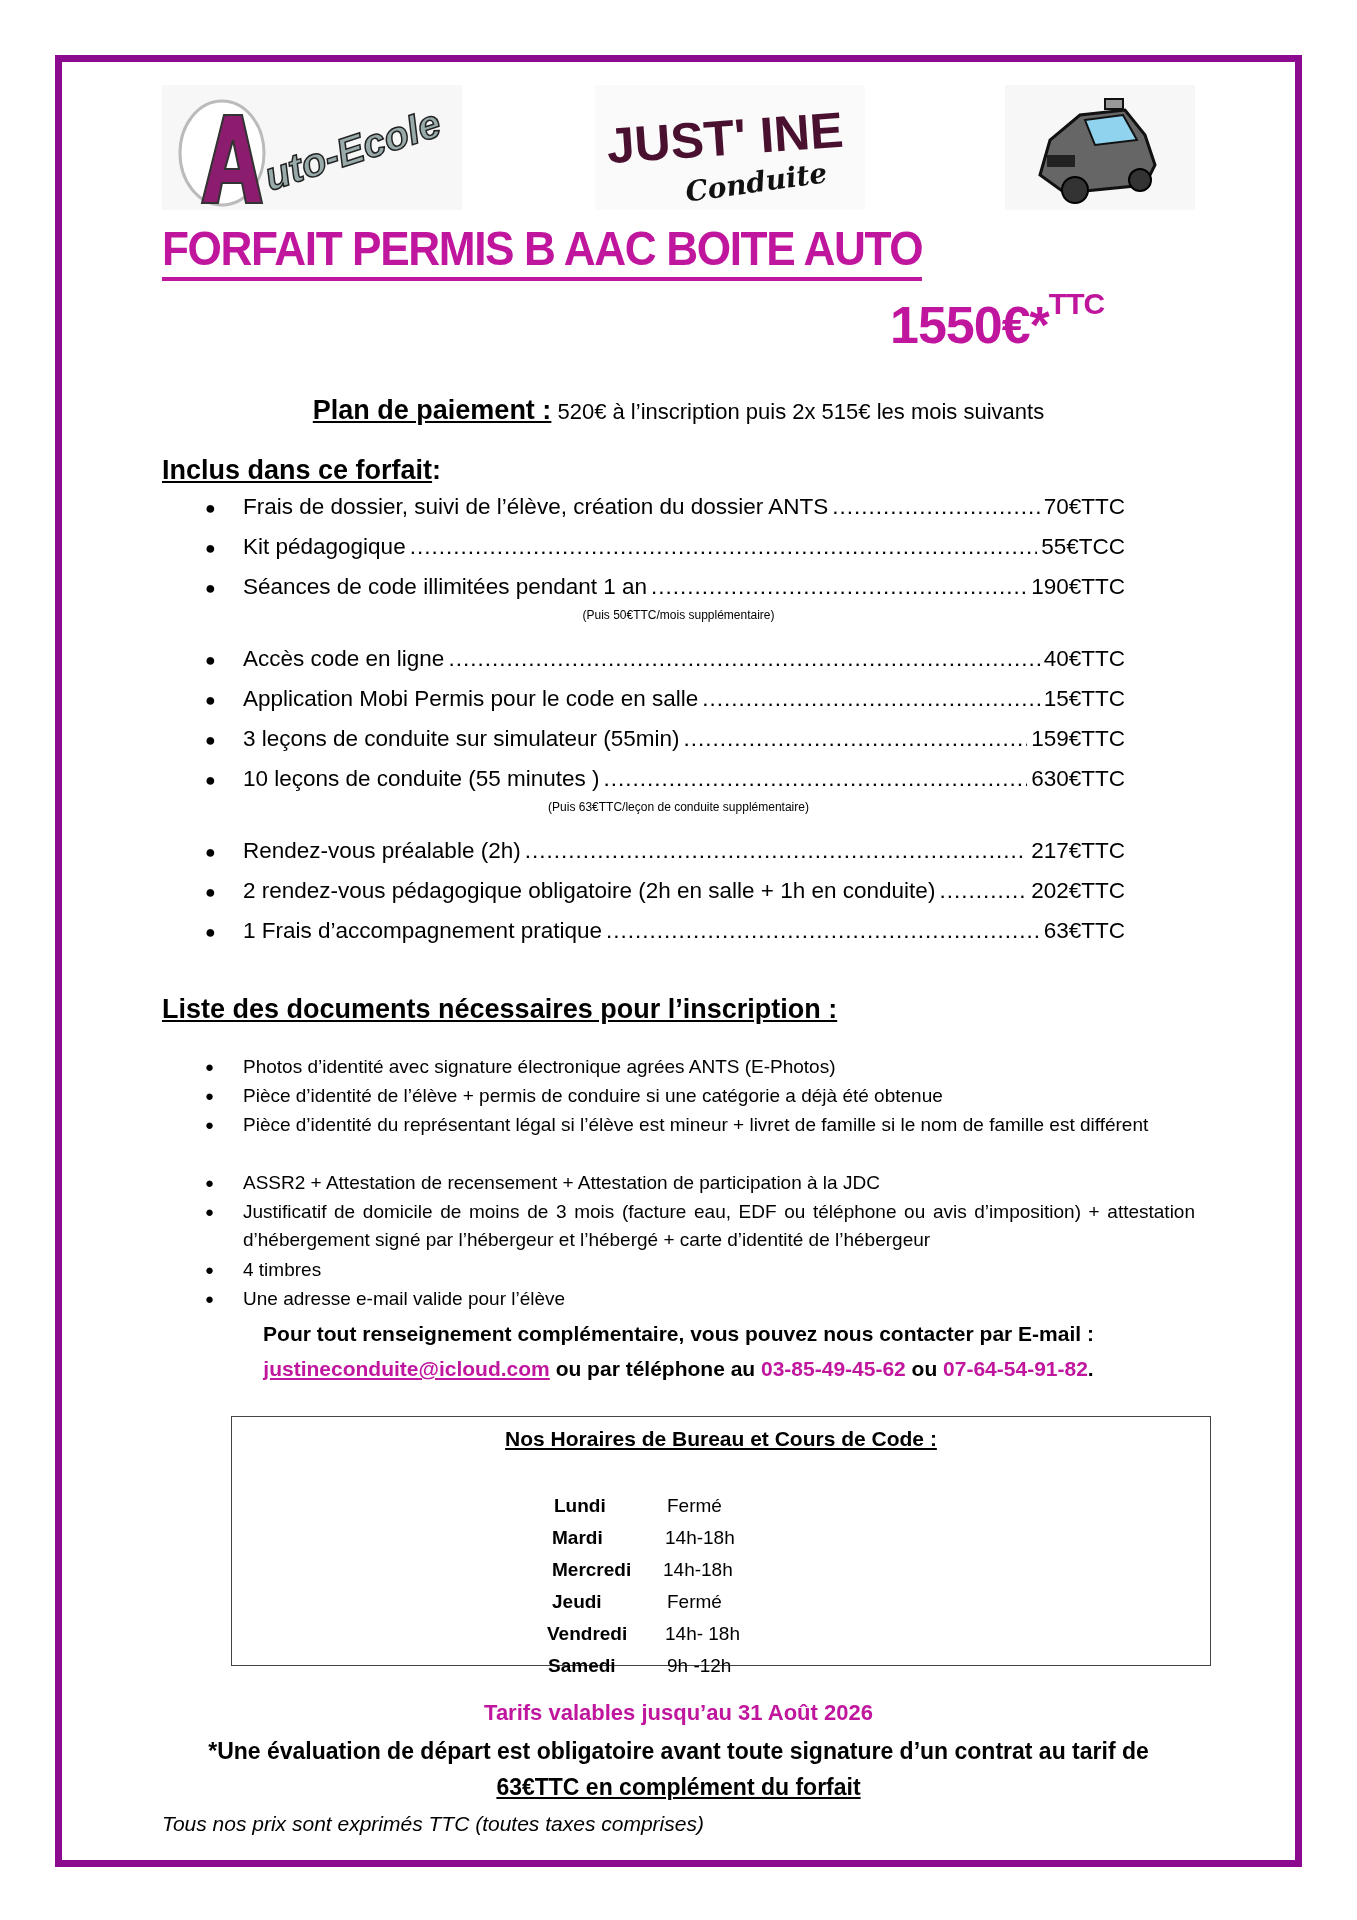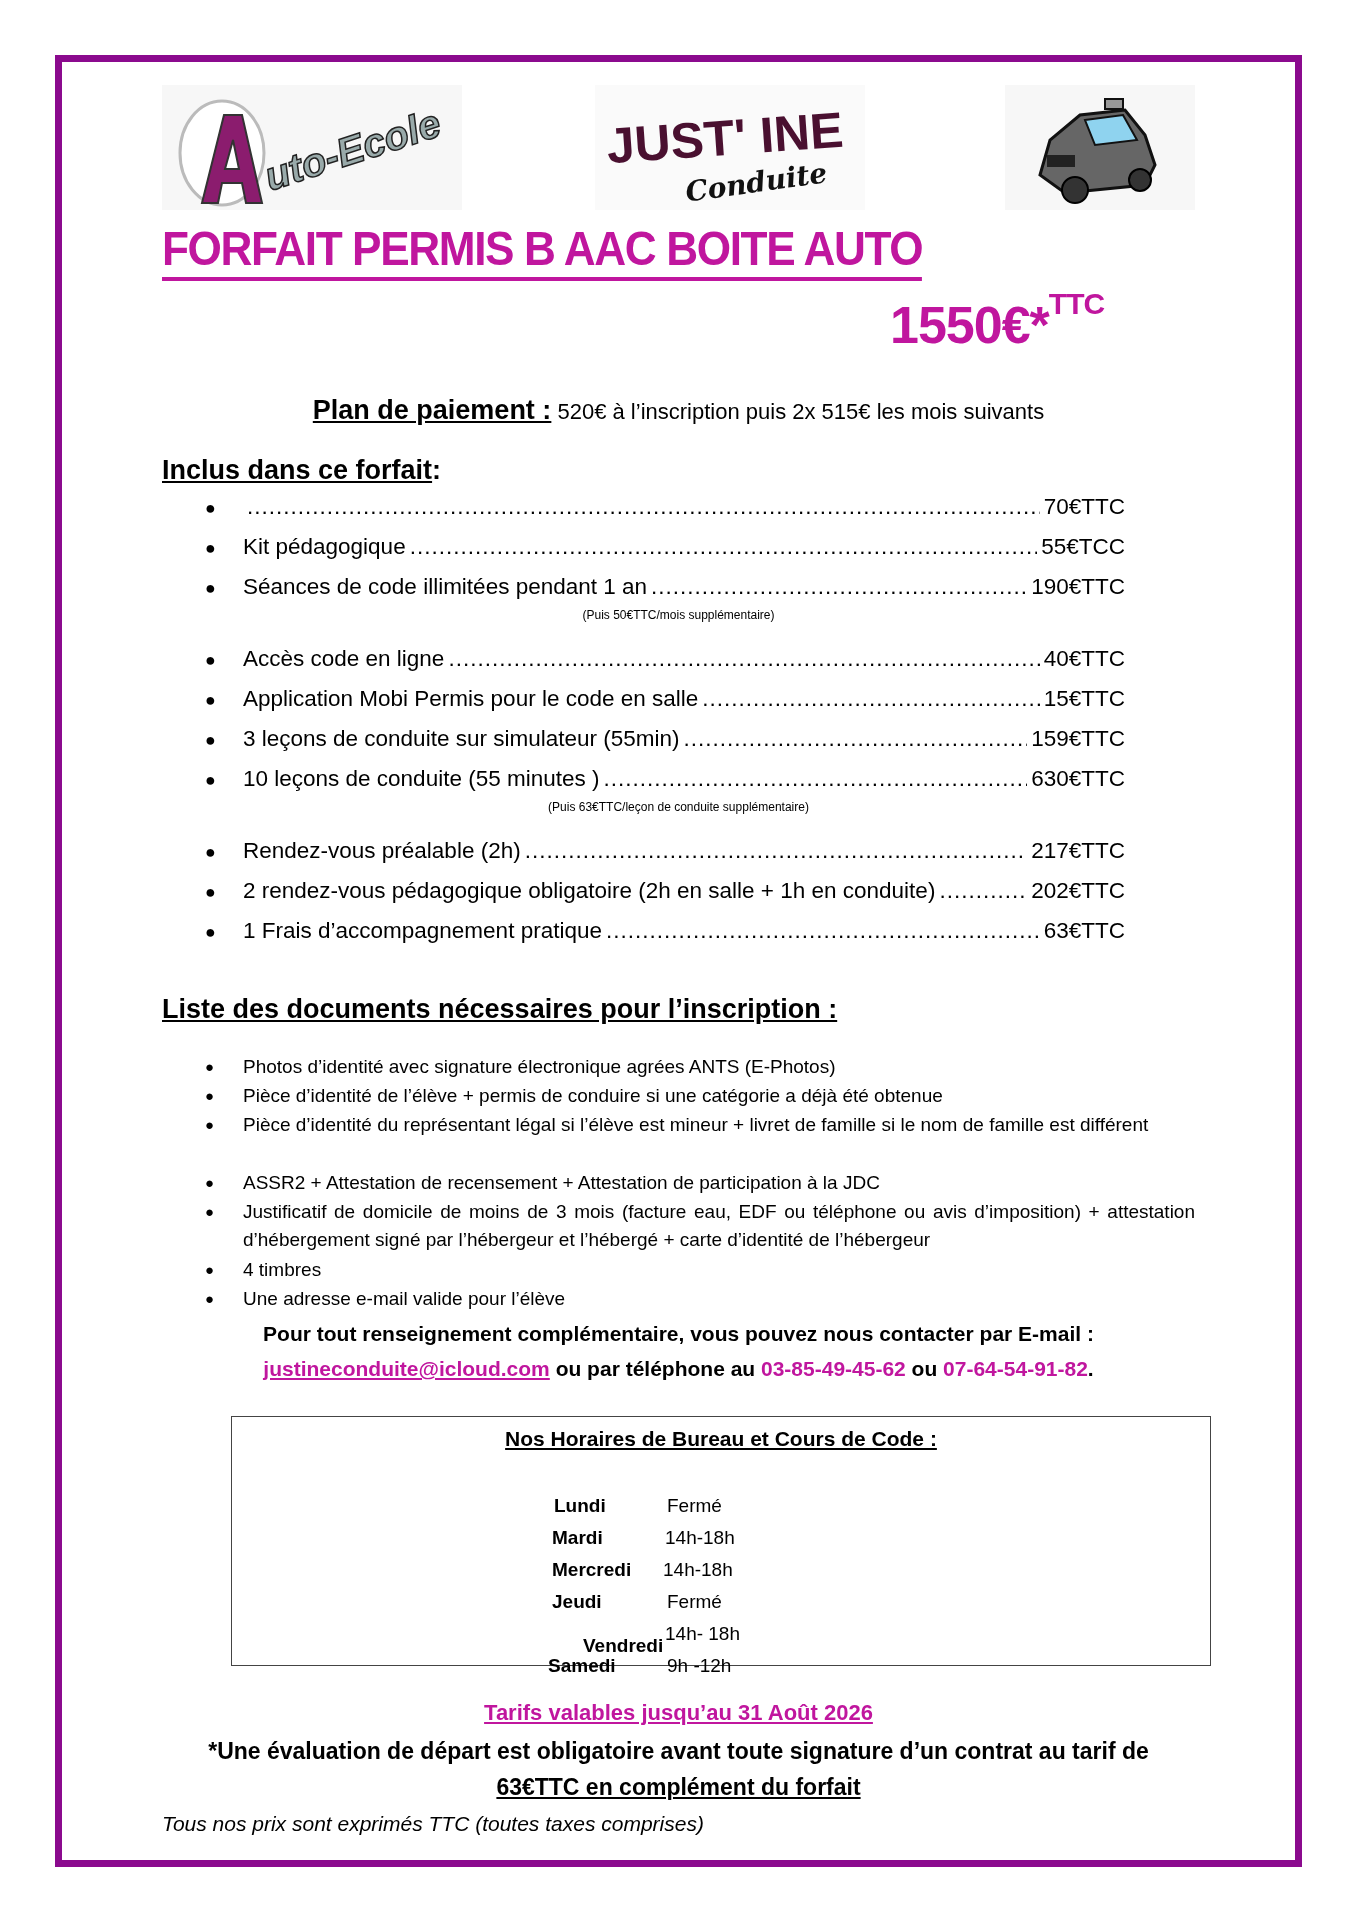--- a/index.html
+++ b/index.html
@@ -68,20 +68,21 @@
 <div class="title">FORFAIT PERMIS B AAC BOITE AUTO</div>
 <div class="price"><span>1550€*</span><sup>TTC</sup></div>
 
 <div class="pay"><b>Plan de paiement :</b><span> 520€ à l’inscription puis 2x 515€ les mois suivants</span></div>
 
 <div class="h2" style="top:455px;"><span>Inclus dans ce forfait</span><span style="text-decoration:none;display:inline-block"> :</span></div>
 
 <div id="included-list">
     <div class="item" style="top: 494px;">
       <span class="bul">●</span>
+      <span class="lbl">Frais de dossier, suivi de l’élève, création du dossier ANTS</span>
       <span class="dots">............................................................................................................................................................................................................................................................................................................</span>
       <span class="amt">70€TTC</span>
     </div>
     <div class="item" style="top: 534px;">
       <span class="bul">●</span>
       <span class="lbl">Kit pédagogique</span>
       <span class="dots">............................................................................................................................................................................................................................................................................................................</span>
       <span class="amt">55€TCC</span>
     </div>
     <div class="item" style="top: 574px;">
@@ -177,23 +178,23 @@
   <div class="hours-title">Nos Horaires de Bureau et Cours de Code :</div>
   <div id="hours-rows">
       <div class="hrow hday" style="left: 322px; top: 78px;">Lundi</div>
       <div class="hrow" style="left: 435px; top: 78px;">Fermé</div>
       <div class="hrow hday" style="left: 320px; top: 110px;">Mardi</div>
       <div class="hrow" style="left: 433px; top: 110px;">14h-18h</div>
       <div class="hrow hday" style="left: 320px; top: 142px;">Mercredi</div>
       <div class="hrow" style="left: 431px; top: 142px;">14h-18h</div>
       <div class="hrow hday" style="left: 320px; top: 174px;">Jeudi</div>
       <div class="hrow" style="left: 435px; top: 174px;">Fermé</div>
-      <div class="hrow hday" style="left: 315px; top: 218px; margin-left: 36px;">Vendredi</div>
+      <div class="hrow hday" style="left: 315px; top: 206px;">Vendredi</div>
       <div class="hrow" style="left: 433px; top: 206px;">14h- 18h</div>
       <div class="hrow hday" style="left: 316px; top: 238px;">Samedi</div>
       <div class="hrow" style="left: 435px; top: 238px;">9h -12h</div>
     </div>
 </div>
 
-<div class="footer-line pink" style="top:1700px;font-size:22px;text-decoration:underline;">Tarifs valables jusqu’au 31 Août 2026</div>
+<div class="footer-line pink" style="top:1700px;font-size:22px;">Tarifs valables jusqu’au 31 Août 2026</div>
 <div class="footer-line" style="top:1738px;">*Une évaluation de départ est obligatoire avant toute signature d’un contrat au tarif de</div>
 <div class="footer-line" style="top:1774px;text-decoration:underline;">63€TTC en complément du forfait</div>
 <div class="italic">Tous nos prix sont exprimés TTC (toutes taxes comprises)</div>
 
 </body></html>

